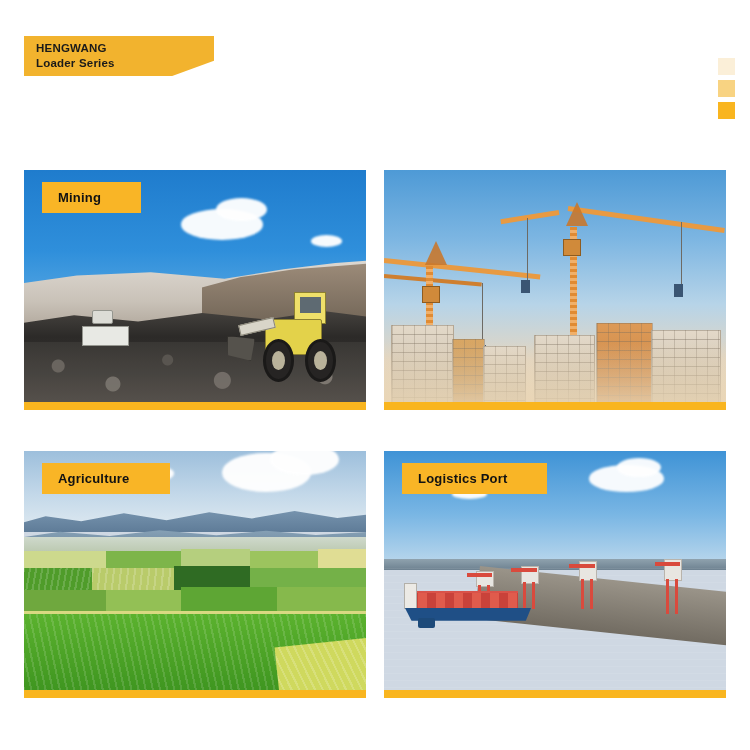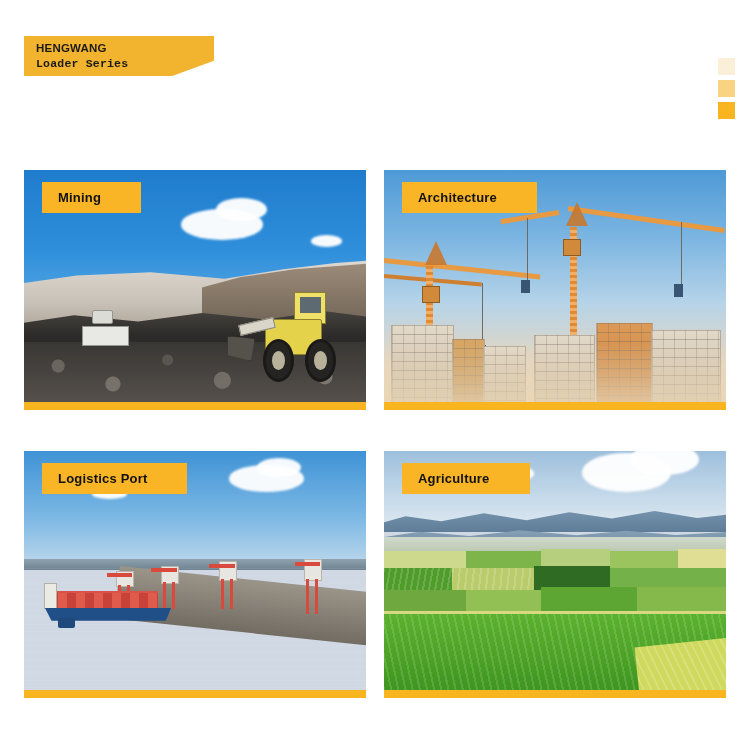--- a/index.html
+++ b/index.html
@@ -20,21 +20,21 @@
     background: #F2B32E;
     -webkit-clip-path: polygon(0 0, 100% 0, 100% 62%, 78% 100%, 0 100%);
     clip-path: polygon(0 0, 100% 0, 100% 62%, 78% 100%, 0 100%);
     padding: 0; box-sizing: border-box;
   }
   .brand-lines {
     position: absolute; left: 12px; top: 5px;
     color: #1a1a1a; line-height: 1.32;
   }
   .brand-line1 { font-size: 11.5px; font-weight: bold; letter-spacing: .2px; }
-  .brand-line2 { font-size: 11.5px; font-weight: bold; letter-spacing: .2px; font-family: Liberation Mono, monospace; }
+  .brand-line2 { font-size: 11.5px; font-weight: bold; letter-spacing: .2px; }
 
   .page-title {
     position: absolute; left: 18px; top: 82px;
     font-size: 31px; font-weight: bold;
     color: #0d0d0d; letter-spacing: .3px;
     white-space: nowrap;
   }
 
   .deco-squares { position: absolute; left: 718px; top: 58px; width: 18px; }
   .deco-sq { width: 17px; height: 17px; margin-bottom: 5px; }
@@ -253,21 +253,56 @@
         </div>
 
         <div class="bld b1"></div>
         <div class="bld b2"></div>
         <div class="bld b3"></div>
         <div class="bld b4"></div>
         <div class="bld b5"></div>
         <div class="bld b6"></div>
         <div class="a-haze"></div>
       </div>
-      <div class="card-label">Architecture</div>
+      <div class="card-bar"></div>
+    </div>
+
+    <div class="card">
+      <div class="photo">
+        <div class="g-sky"></div>
+        <div class="g-cloud" style="left:58%; top:1%; width:26%; height:16%;"></div>
+        <div class="g-cloud" style="left:72%; top:-3%; width:20%; height:13%;"></div>
+        <div class="g-cloud" style="left:30%; top:6%; width:14%; height:7%;"></div>
+        <div class="g-mtn1"></div>
+        <div class="g-mtn2"></div>
+        <div class="g-plainhaze"></div>
+
+        <div class="fld" style="left:0;  top:42%; width:24%; height:9%;  background:#cdd98d;"></div>
+        <div class="fld" style="left:24%; top:42%; width:22%; height:9%;  background:#7db54a;"></div>
+        <div class="fld" style="left:46%; top:41%; width:20%; height:10%; background:#b5cf7e;"></div>
+        <div class="fld" style="left:66%; top:42%; width:20%; height:9%;  background:#9cc45e;"></div>
+        <div class="fld" style="left:86%; top:41%; width:16%; height:10%; background:#e0dd94;"></div>
+
+        <div class="fld" style="left:-2%; top:49%; width:22%; height:12%; background:#4f9c2a; background-image:repeating-linear-gradient(100deg,rgba(255,255,255,.16) 0 2px,transparent 2px 6px);"></div>
+        <div class="fld" style="left:20%; top:49%; width:24%; height:12%; background:#b9cb6a; background-image:repeating-linear-gradient(96deg,rgba(255,255,255,.18) 0 2px,transparent 2px 7px);"></div>
+        <div class="fld" style="left:44%; top:48%; width:22%; height:13%; background:#2f6b23;"></div>
+        <div class="fld" style="left:66%; top:49%; width:36%; height:12%; background:#74b148;"></div>
+
+        <div class="fld" style="left:-2%; top:58%; width:26%; height:12%; background:#6fa83e;"></div>
+        <div class="fld" style="left:24%; top:58%; width:22%; height:12%; background:#93c055;"></div>
+        <div class="fld" style="left:46%; top:57%; width:28%; height:13%; background:#5ea634;"></div>
+        <div class="fld" style="left:74%; top:57%; width:28%; height:13%; background:#86b94c;"></div>
+
+        <div class="fld" style="left:-2%; top:67%; width:104%; height:4%; background:#d9d981;"></div>
+        <div class="fld" style="left:-2%; top:69%; width:104%; height:3%; background:#2e5c2a;"></div>
+
+        <div class="g-fg"></div>
+        <div class="fld" style="left:74%; bottom:-2%; width:30%; height:22%; background:#cfd95e; background-image:repeating-linear-gradient(70deg,rgba(255,255,255,.18) 0 2px,transparent 2px 7px); transform:rotate(-6deg);"></div>
+      </div>
+      <div class="card-label">Agriculture</div>
       <div class="card-bar"></div>
     </div>
 
     <div class="card">
       <div class="photo">
         <div class="p-sky"></div>
         <div class="p-cloud" style="left:60%; top:6%; width:22%; height:11%;"></div>
         <div class="p-cloud" style="left:68%; top:3%; width:13%; height:8%;"></div>
         <div class="p-cloud" style="left:20%; top:16%; width:10%; height:4%;"></div>
         <div class="p-far"></div>
@@ -304,50 +339,14 @@
           <div class="s-cont"></div>
           <div class="s-bridge"></div>
           <div class="s-hull"></div>
         </div>
         <div class="p-tug"></div>
       </div>
       <div class="card-label">Logistics Port</div>
       <div class="card-bar"></div>
     </div>
 
-    <div class="card">
-      <div class="photo">
-        <div class="g-sky"></div>
-        <div class="g-cloud" style="left:58%; top:1%; width:26%; height:16%;"></div>
-        <div class="g-cloud" style="left:72%; top:-3%; width:20%; height:13%;"></div>
-        <div class="g-cloud" style="left:30%; top:6%; width:14%; height:7%;"></div>
-        <div class="g-mtn1"></div>
-        <div class="g-mtn2"></div>
-        <div class="g-plainhaze"></div>
-
-        <div class="fld" style="left:0;  top:42%; width:24%; height:9%;  background:#cdd98d;"></div>
-        <div class="fld" style="left:24%; top:42%; width:22%; height:9%;  background:#7db54a;"></div>
-        <div class="fld" style="left:46%; top:41%; width:20%; height:10%; background:#b5cf7e;"></div>
-        <div class="fld" style="left:66%; top:42%; width:20%; height:9%;  background:#9cc45e;"></div>
-        <div class="fld" style="left:86%; top:41%; width:16%; height:10%; background:#e0dd94;"></div>
-
-        <div class="fld" style="left:-2%; top:49%; width:22%; height:12%; background:#4f9c2a; background-image:repeating-linear-gradient(100deg,rgba(255,255,255,.16) 0 2px,transparent 2px 6px);"></div>
-        <div class="fld" style="left:20%; top:49%; width:24%; height:12%; background:#b9cb6a; background-image:repeating-linear-gradient(96deg,rgba(255,255,255,.18) 0 2px,transparent 2px 7px);"></div>
-        <div class="fld" style="left:44%; top:48%; width:22%; height:13%; background:#2f6b23;"></div>
-        <div class="fld" style="left:66%; top:49%; width:36%; height:12%; background:#74b148;"></div>
-
-        <div class="fld" style="left:-2%; top:58%; width:26%; height:12%; background:#6fa83e;"></div>
-        <div class="fld" style="left:24%; top:58%; width:22%; height:12%; background:#93c055;"></div>
-        <div class="fld" style="left:46%; top:57%; width:28%; height:13%; background:#5ea634;"></div>
-        <div class="fld" style="left:74%; top:57%; width:28%; height:13%; background:#86b94c;"></div>
-
-        <div class="fld" style="left:-2%; top:67%; width:104%; height:4%; background:#d9d981;"></div>
-        <div class="fld" style="left:-2%; top:69%; width:104%; height:3%; background:#2e5c2a;"></div>
-
-        <div class="g-fg"></div>
-        <div class="fld" style="left:74%; bottom:-2%; width:30%; height:22%; background:#cfd95e; background-image:repeating-linear-gradient(70deg,rgba(255,255,255,.18) 0 2px,transparent 2px 7px); transform:rotate(-6deg);"></div>
-      </div>
-      <div class="card-label">Agriculture</div>
-      <div class="card-bar"></div>
-    </div>
-
   </div>
 </div>
 
 </body></html>

